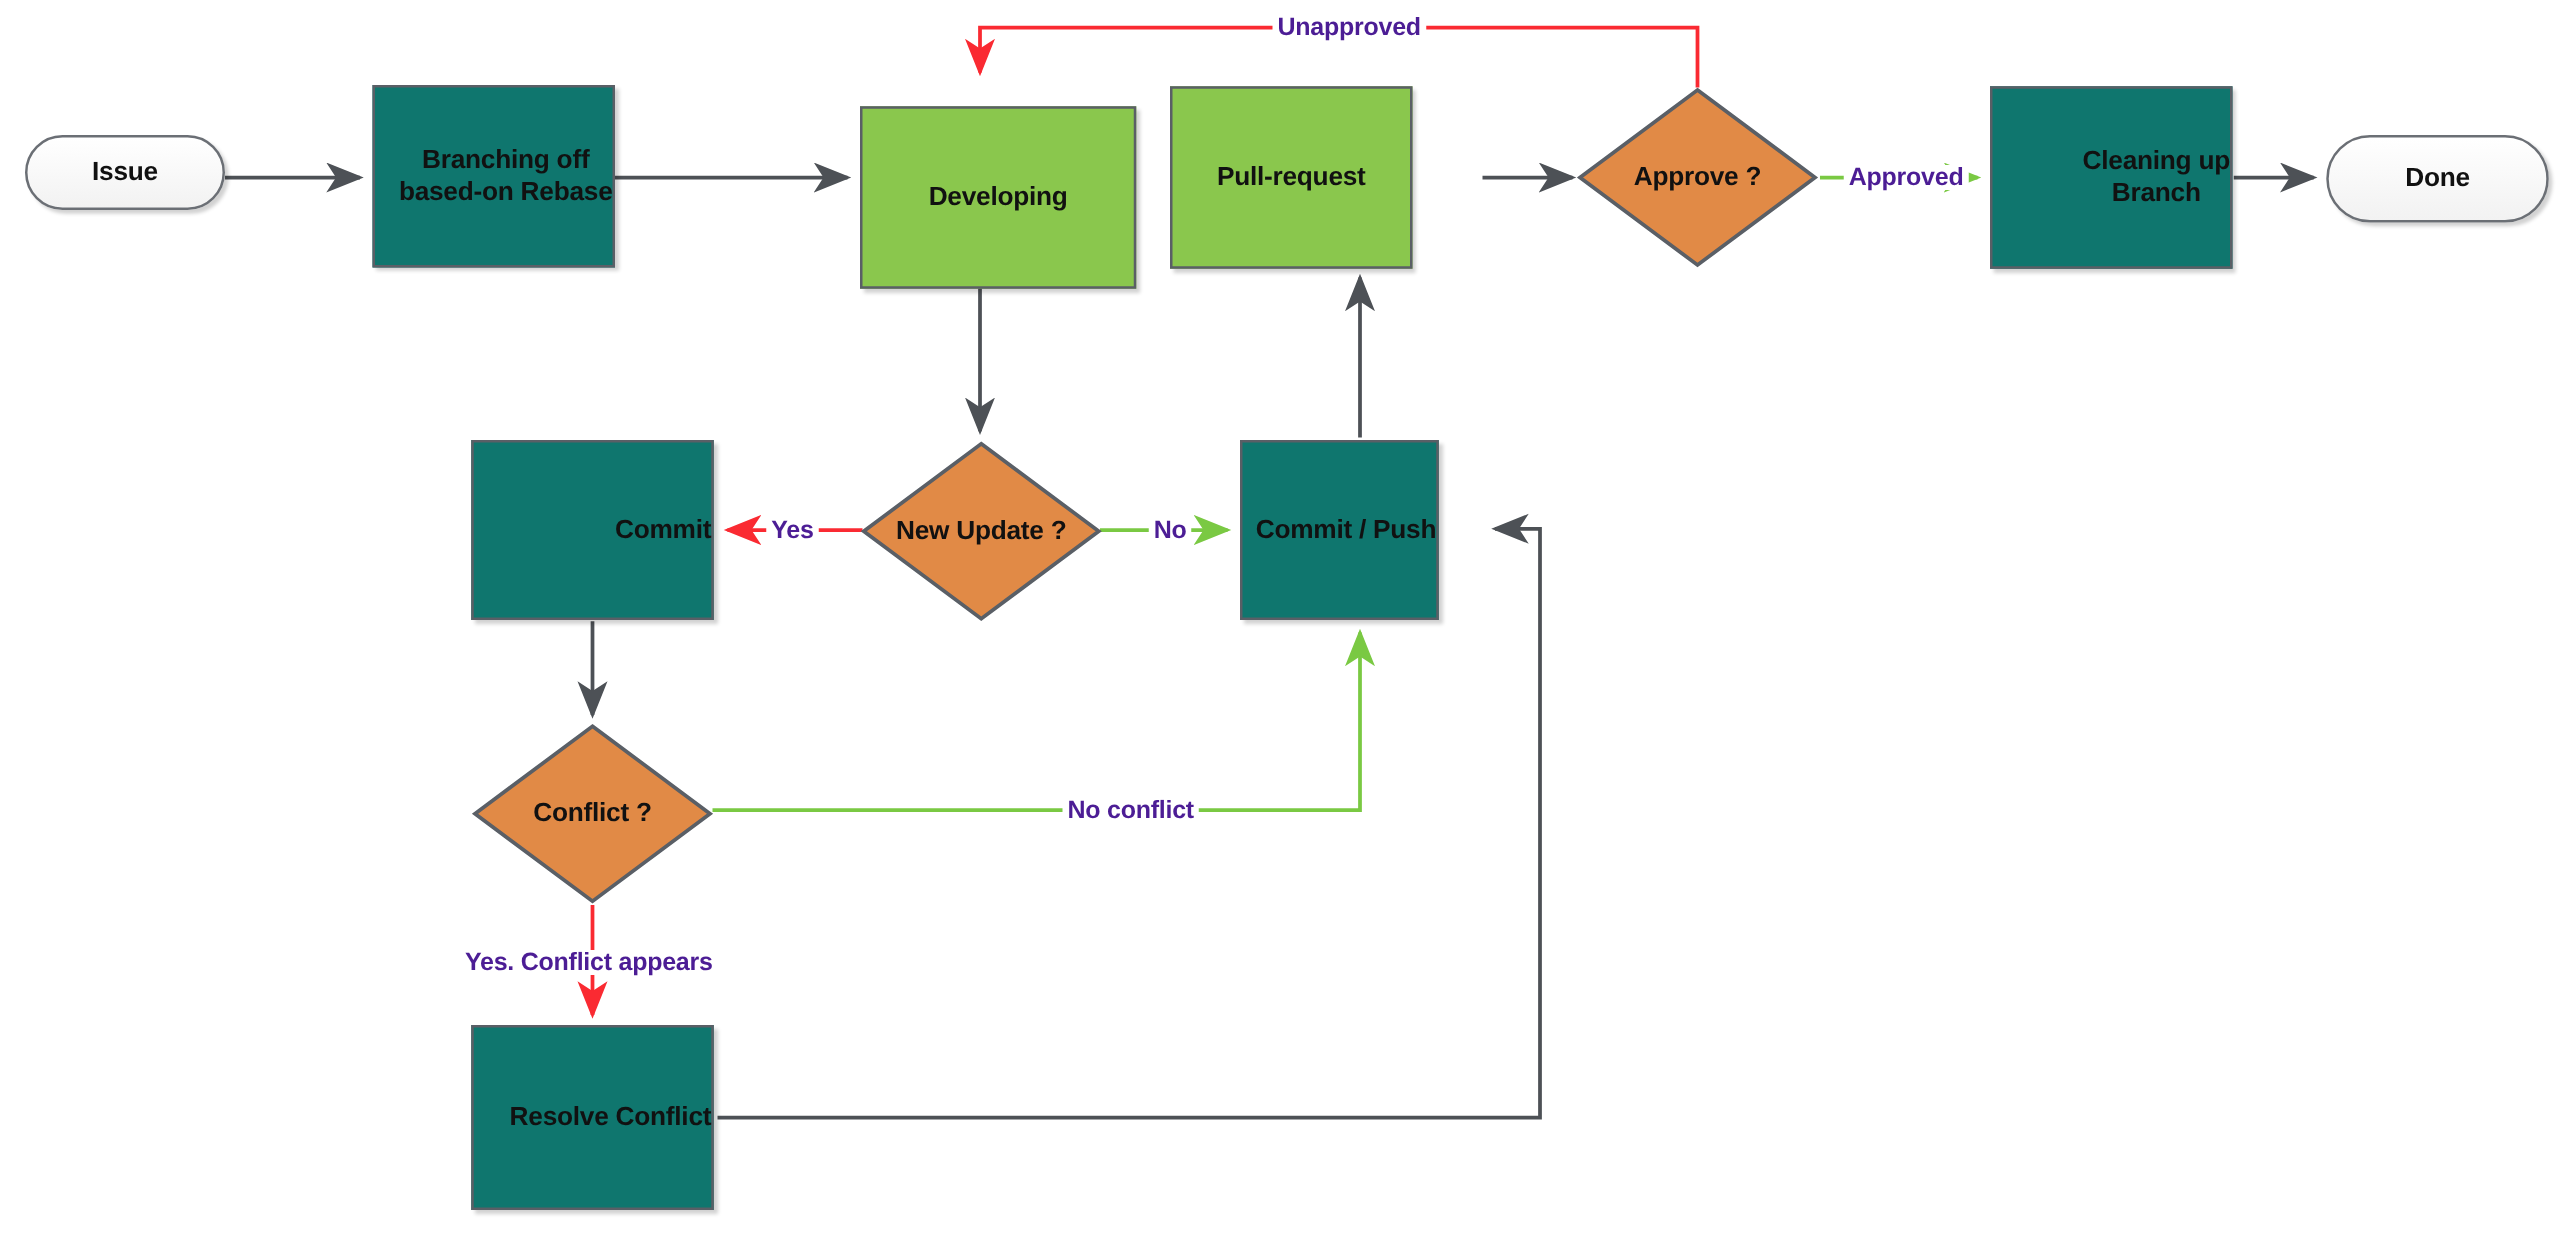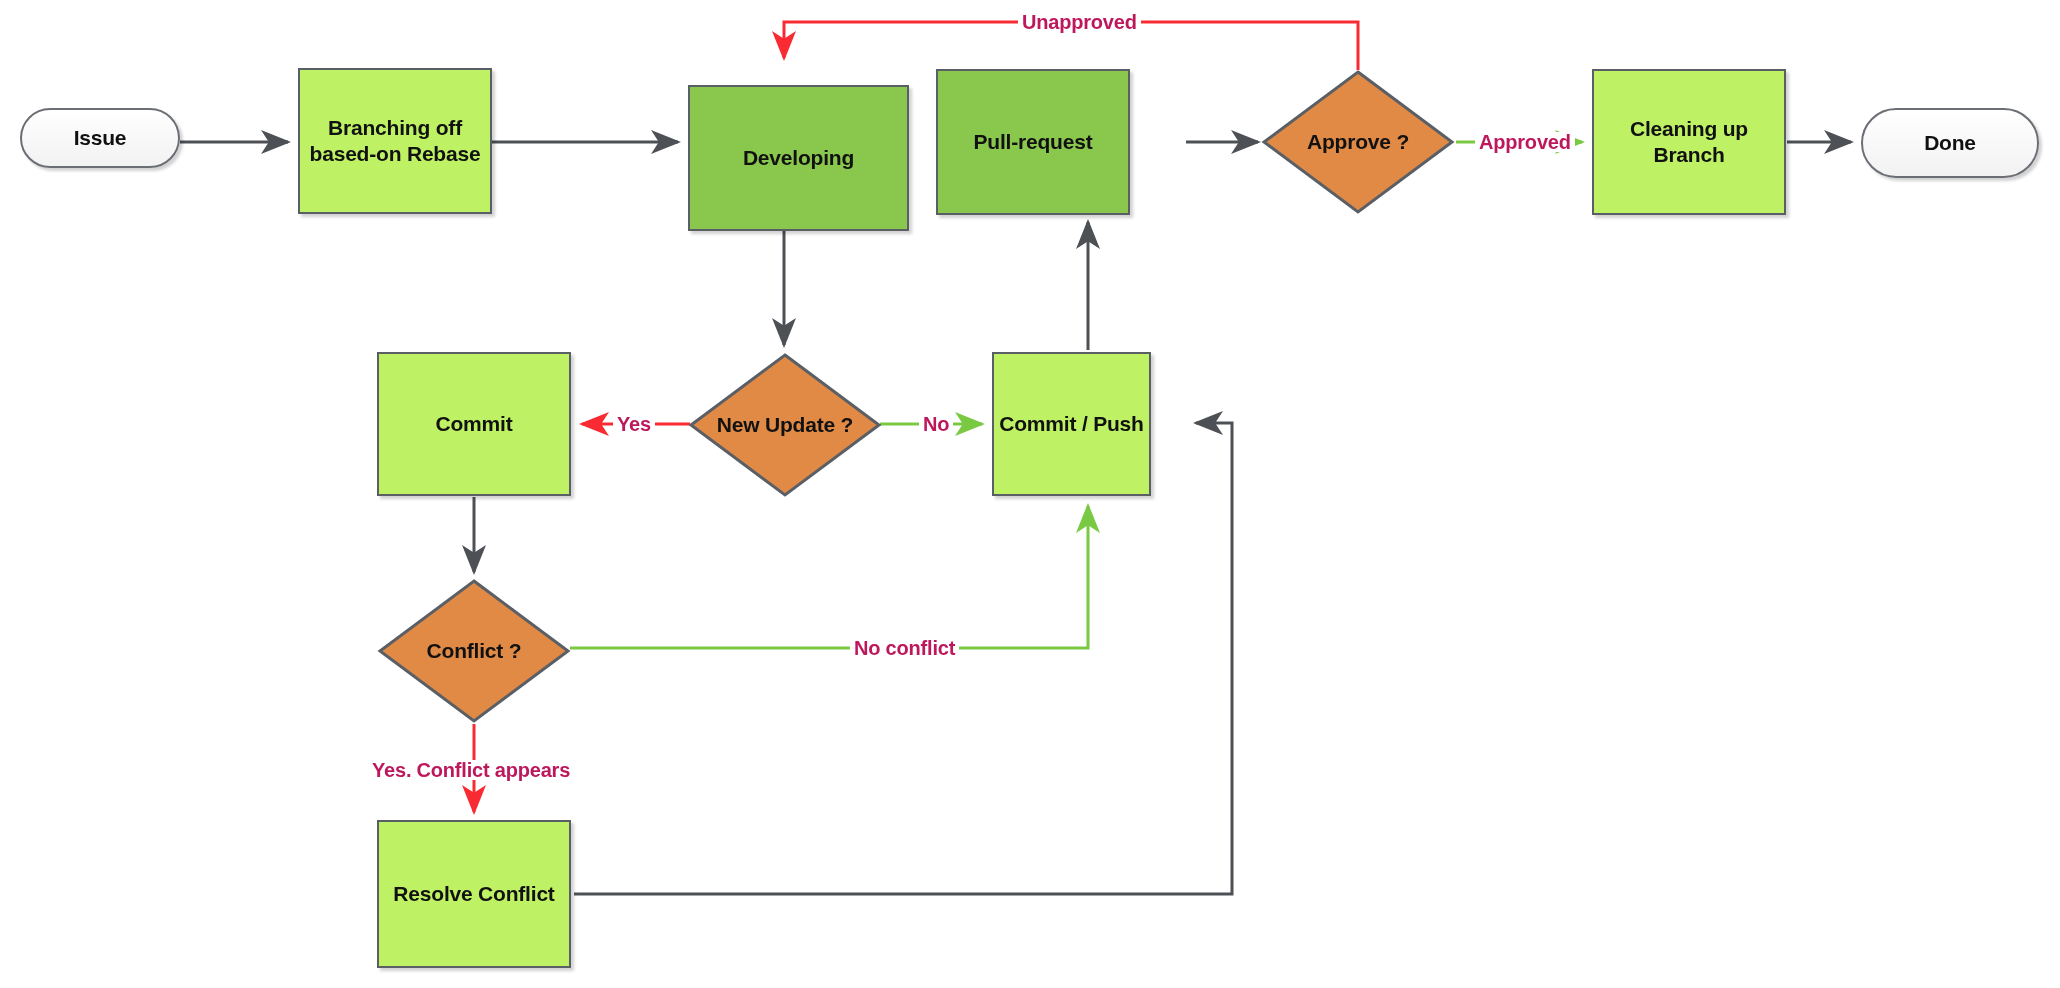--- a/index.html
+++ b/index.html
@@ -34,21 +34,21 @@
     color: #111111;
     font-weight: bold;
     font-size: 21px;
     line-height: 1.25;
     letter-spacing: -0.2px;
   }
   .node-rect {
     border: 2px solid #5a5f66;
     box-shadow: 3px 3px 3px rgba(0,0,0,0.18);
   }
-  .node-blue  { background: #bef264; }
+  .node-blue  { background: #0f766e; justify-content: flex-end; }
   .node-green { background: #8ac74d; }
   .node-term {
     background: linear-gradient(180deg, #ffffff 0%, #f2f2f2 100%);
     border: 2px solid #6b6f75;
     border-radius: 999px;
     box-shadow: 3px 3px 3px rgba(0,0,0,0.18);
   }
   .node-diamond {
     background: transparent;
     border: none;
@@ -61,21 +61,21 @@
     width: 100%;
     height: 100%;
   }
   .diamond-label {
     position: relative;
     z-index: 2;
   }
   .edge-label {
     position: absolute;
     background: #ffffff;
-    color: #be185d;
+    color: #4c1d95;
     font-weight: bold;
     font-size: 20px;
     letter-spacing: -0.2px;
     white-space: nowrap;
     padding: 0 4px;
     line-height: 1;
   }
 </style>
 </head>
 <body>

